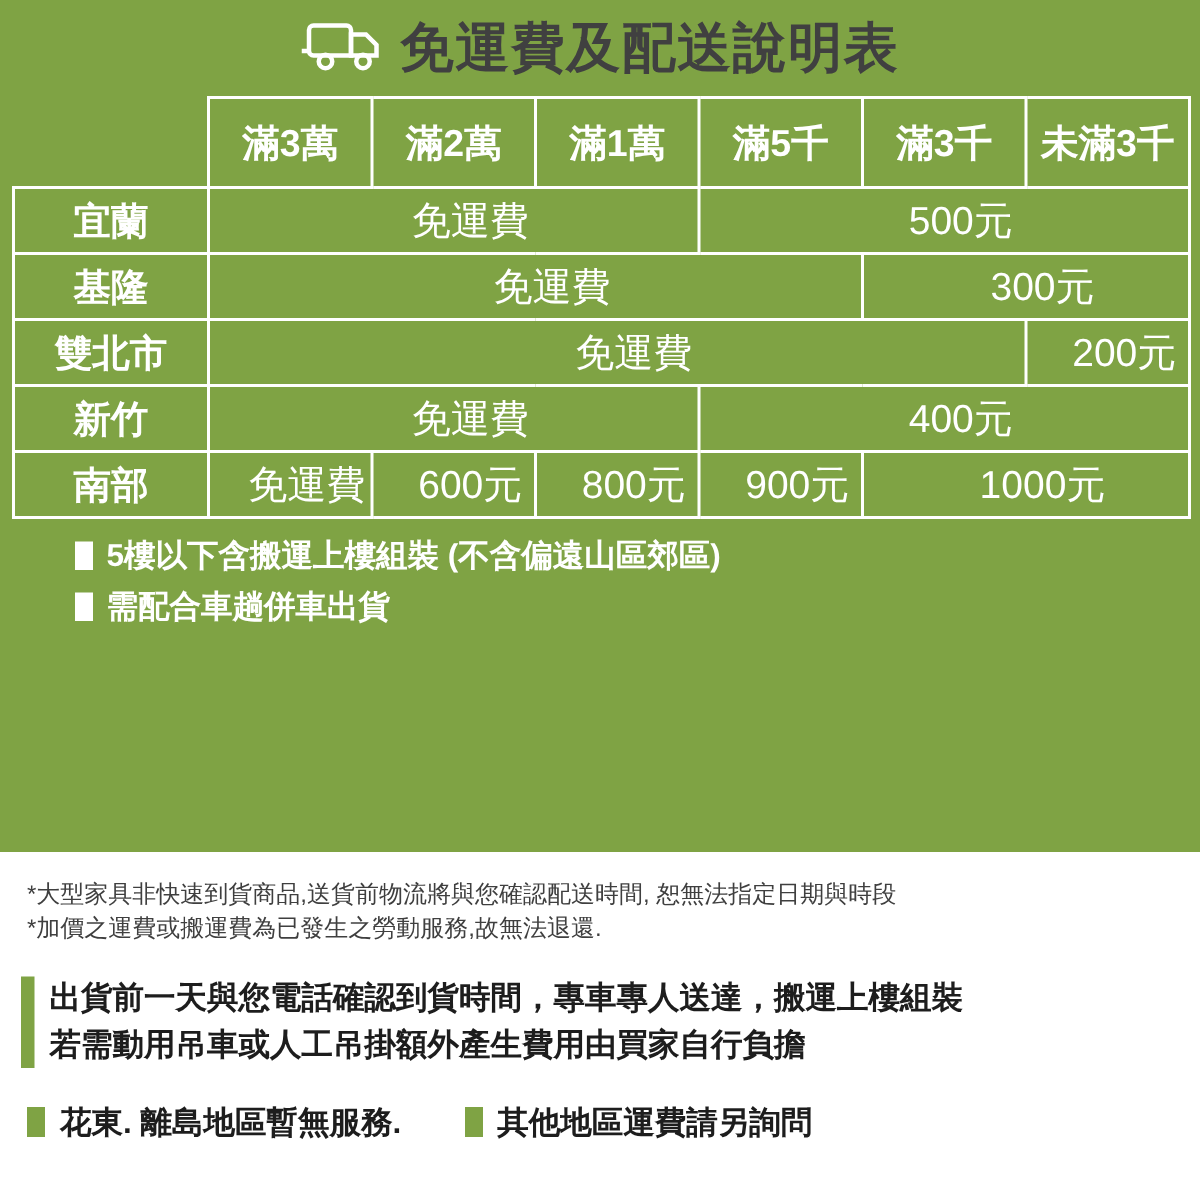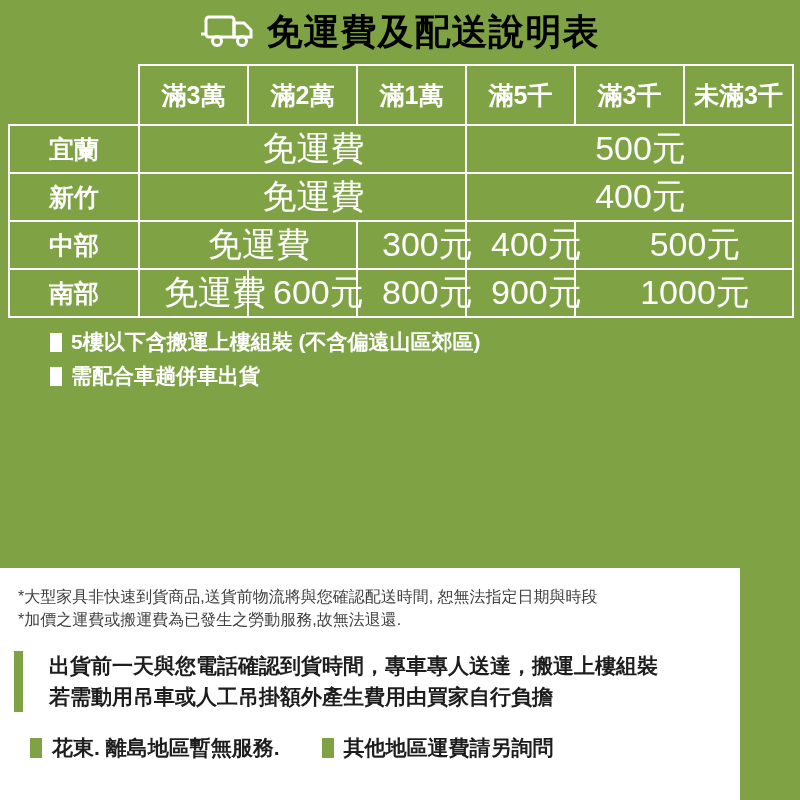--- a/index.html
+++ b/index.html
@@ -21,21 +21,21 @@
     justify-content: center;
     gap: 12px;
     color: #ffffff;
   }
   .truck-icon { display: block; }
   .title-text {
     font-size: 36px;
     font-weight: bold;
     letter-spacing: 1px;
     line-height: 1;
-    color: #000000;
+    color: #404040;
   }
 
   
   .table-wrap {
     margin: 0 8px;
   }
   table.fee {
     width: 784px;
     border-collapse: collapse;
     table-layout: fixed;
@@ -46,21 +46,21 @@
     vertical-align: middle;
     color: #ffffff;
     font-size: 24px;
     height: 44px;
     padding: 0 2px;
     white-space: nowrap;
   }
   table.fee th.corner { border-left: none; border-top: none; background: transparent; }
   table.fee thead th { font-weight: bold; font-size: 25px; height: 60px; }
   table.fee td.region { font-weight: bold; font-size: 25px; }
-  table.fee td.val { font-size: 34px; padding-left: 24px; }
+  table.fee td.val { font-size: 26px; padding-left: 24px; }
 
   .col-region { width: 130px; }
   .col-d { width: 109px; }
 
   
   .notes {
     margin: 10px 0 0 14px;
   }
   .note-line {
     display: flex;
@@ -76,54 +76,54 @@
     width: 12px; height: 19px;
     background: #ffffff;
     flex: none;
   }
 
   
   .panel {
     position: absolute;
     left: 0;
     top: 568px;
-    width: 740px;
+    width: 800px;
     height: 232px;
     background: #ffffff;
     padding: 18px 18px 0 14px;
   }
   .small-note {
     color: #3f3f3f;
     font-size: 16px;
     line-height: 1.42;
     margin-left: 4px;
   }
   .emph-block {
     display: flex;
-    gap: 26px;
+    gap: 10px;
     margin-top: 20px;
     align-items: stretch;
   }
   .bar {
     width: 9px;
     background: #7fa344;
     flex: none;
   }
   .emph-text {
     color: #1d1d1d;
     font-size: 21px;
     line-height: 1.45;
     font-weight: bold;
   }
   .bottom-row {
     display: flex;
     align-items: center;
     gap: 10px;
     margin-top: 22px;
-    margin-left: 16px;
+    margin-left: 4px;
   }
   .sq-green {
     width: 12px; height: 20px;
     background: #7fa344;
     flex: none;
   }
   .bottom-text {
     color: #1d1d1d;
     font-size: 21px;
     font-weight: bold;
@@ -168,30 +168,33 @@
         <th>未滿3千</th>
       </tr>
     </thead>
     <tbody id="fee-body">
         <tr>
           <td class="region">宜蘭</td>
           <td class="val" colspan="3">免運費</td>
           <td class="val" colspan="3">500元</td>
         </tr>
         <tr>
+          <td class="region">基隆</td>
+          <td class="val" colspan="4">免運費</td>
+          <td class="val" colspan="2">300元</td>
+        </tr>
+        <tr>
+          <td class="region">雙北市</td>
+          <td class="val" colspan="5">免運費</td>
+          <td class="val" colspan="1">200元</td>
+        </tr>
+        <tr>
           <td class="region">新竹</td>
           <td class="val" colspan="3">免運費</td>
           <td class="val" colspan="3">400元</td>
-        </tr>
-        <tr>
-          <td class="region">中部</td>
-          <td class="val" colspan="2">免運費</td>
-          <td class="val" colspan="1">300元</td>
-          <td class="val" colspan="1">400元</td>
-          <td class="val" colspan="2">500元</td>
         </tr>
         <tr>
           <td class="region">南部</td>
           <td class="val" colspan="1">免運費</td>
           <td class="val" colspan="1">600元</td>
           <td class="val" colspan="1">800元</td>
           <td class="val" colspan="1">900元</td>
           <td class="val" colspan="2">1000元</td>
         </tr>
       </tbody>

